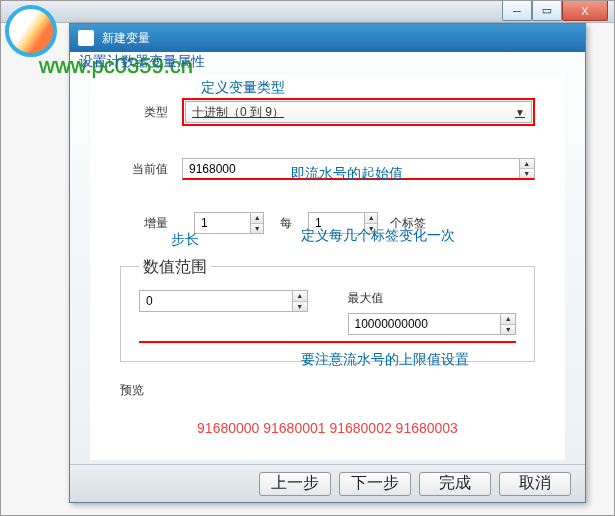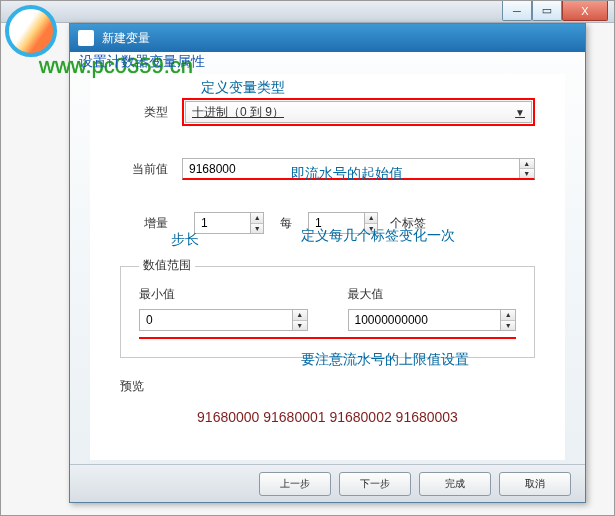--- a/index.html
+++ b/index.html
@@ -28,28 +28,28 @@
   .sel { flex: 1; display: flex; align-items: center; justify-content: space-between; text-decoration: underline; }
   .dd-arrow { font-size: 10px; color: #333; }
   .box-red { border: 2px solid #ff0000; padding: 1px; }
   .spin { display: flex; align-items: stretch; border: 1px solid #b5b5b5; height: 22px; }
   .spin input { border: none; padding: 0 6px; font-size: 12px; width: 100%; outline: none; }
   .spin .arrows { width: 16px; display: flex; flex-direction: column; border-left: 1px solid #b5b5b5; }
   .spin .arrows span { flex: 1; font-size: 7px; display: flex; align-items: center; justify-content: center; background: linear-gradient(#fbfbfb,#e6e6e6); cursor: pointer; }
   .spin .arrows span:first-child { border-bottom: 1px solid #c5c5c5; }
   .red-underline { border-bottom: 2px solid #ff0000; }
   .fieldset { border: 1px solid #c9c9c9; padding: 14px 18px 18px 18px; margin-top: 8px; margin-bottom: 20px; }
-  .fieldset .legend { font-size: 12px; color: #333; position: relative; top: -24px; background: #fff; display: inline-block; padding: 0 4px; }
+  .fieldset .legend { font-size: 16px; color: #333; position: relative; top: -24px; background: #fff; display: inline-block; padding: 0 4px; }
   .minmax { display: flex; gap: 40px; margin-top: -12px; }
   .minmax > div { flex: 1; }
   .minmax label { display: block; font-size: 12px; margin-bottom: 6px; }
   .preview { font-size: 12px; color: #333; }
-  .preview-vals { margin-top: 14px; color: #7f1d1d; text-align: center; font-size: 14px; }
+  .preview-vals { margin-top: 21px; color: #ef4444; text-align: center; font-size: 14px; }
   .footer { position: absolute; bottom: 0; left: 0; right: 0; height: 38px; background: linear-gradient(#ecf0f4,#d7dee4); display: flex; align-items: center; justify-content: flex-end; gap: 8px; padding: 0 14px; border-top: 1px solid #b9c3cc; }
-  .btn { min-width: 72px; height: 24px; background: linear-gradient(#fdfdfd,#e5e9ec); border: 1px solid #8d9aa6; border-radius: 3px; font-size: 10px; color: #222; }
+  .btn { min-width: 72px; height: 24px; background: linear-gradient(#fdfdfd,#e5e9ec); border: 1px solid #8d9aa6; border-radius: 3px; font-size: 16px; color: #222; }
   
   .wm-bg { position: absolute; top: 22px; left: 90px; font-size: 26px; color: rgba(120,140,160,0.15); font-weight: bold; letter-spacing: 4px; z-index: 0; }
 </style>
 </head>
 <body>
 
 <div class="outer">
   <div class="titlebar-bg"></div>
   <div class="winctrl">
     <div class="winbtn">─</div>
@@ -112,21 +112,20 @@
               <span>▼</span>
             </div>
           </div>
           <div>个标签</div>
         </div>
 
         <div class="fieldset">
           <span class="legend">数值范围</span>
           <div class="minmax">
             <div>
-              <label>最小值</label>
               <div class="spin">
                 <input type="text" value="0" style="">
                 <div class="arrows">
                   <span>▲</span>
                   <span>▼</span>
                 </div>
               </div>
             </div>
             <div>
               <label>最大值</label>

